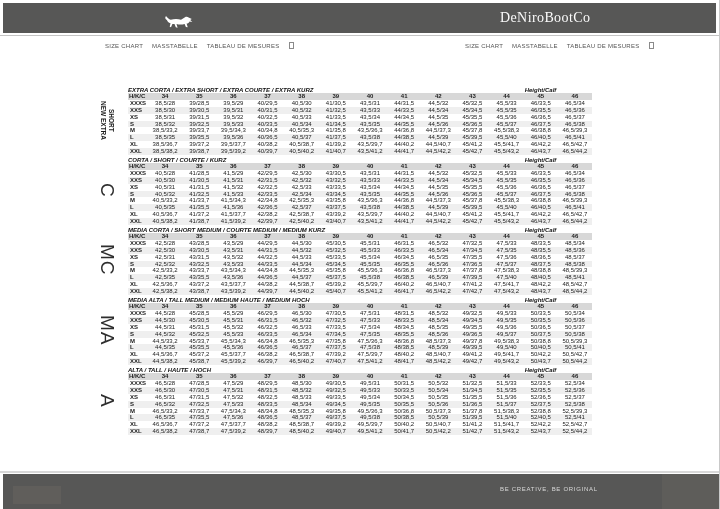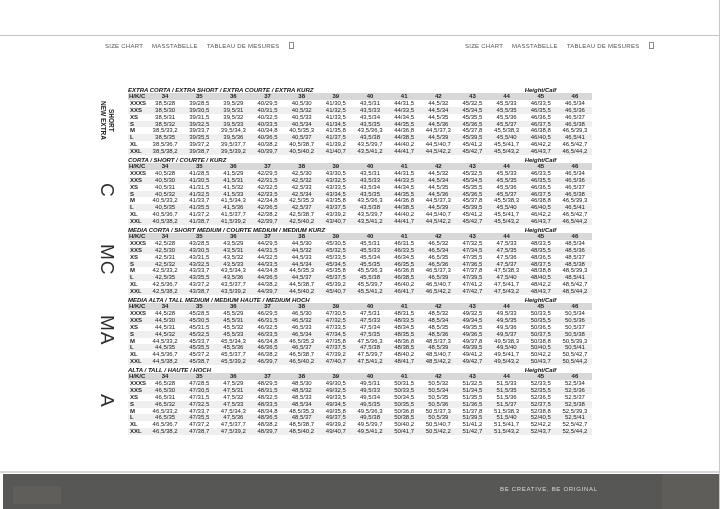--- a/index.html
+++ b/index.html
@@ -48,20 +48,28 @@
   .footer{position:absolute;top:474px;left:3px;right:0;bottom:0;background:#575756;}
   .footer-patch-left{position:absolute;left:10px;top:12px;width:48px;height:18px;background:#605e5b;}
   .footer-patch-right{position:absolute;right:0;top:0;width:57px;height:100%;background:#5e5d5a;}
   .tagline{position:absolute;left:497px;top:12px;font-size:6px;color:#d9d9d9;letter-spacing:.7px;}
 </style>
 </head>
 <body>
 
 <div class="page">
 
+  <header class="topbar">
+    <span class="horse">
+      <svg viewBox="0 0 32 20" width="32" height="21" aria-hidden="true">
+        <path fill="#ffffff" d="M3 3.5 C4.5 5.5 5.6 6.6 7.8 7.2 C11 6.2 15 6.2 18 7.2 L22 4.8 C23.1 4.1 24.6 4.3 25.6 4.9 L28.8 6.4 L27.2 7.4 L29.3 9.6 L26.6 8.9 C26.1 10.1 25 10.9 23.6 11.1 L24.7 14.8 L22.9 14.4 L21.6 11.5 C19.1 12.3 16 12.3 13.5 11.6 L14.6 15.2 L12.8 14.8 L11.5 11.6 L9.4 11.4 L8 14.8 L6.7 14.2 L7.5 10.8 C5.5 10.2 4.4 9 3.9 7.4 C2.3 6.9 1.6 5 3 3.5 Z"></path>
+      </svg>
+    </span>
+    <span class="brand">DeNiroBootCo</span>
+  </header>
   <div class="hairline"></div>
 
   <nav class="tabs tabs-left">
       <span class="tab">SIZE CHART</span>
       <span class="tab">MASSTABELLE</span>
       <span class="tab">TABLEAU DE MESURES</span>
       <span class="glyph-box"></span>
     </nav>
   <nav class="tabs tabs-right">
       <span class="tab">SIZE CHART</span>

